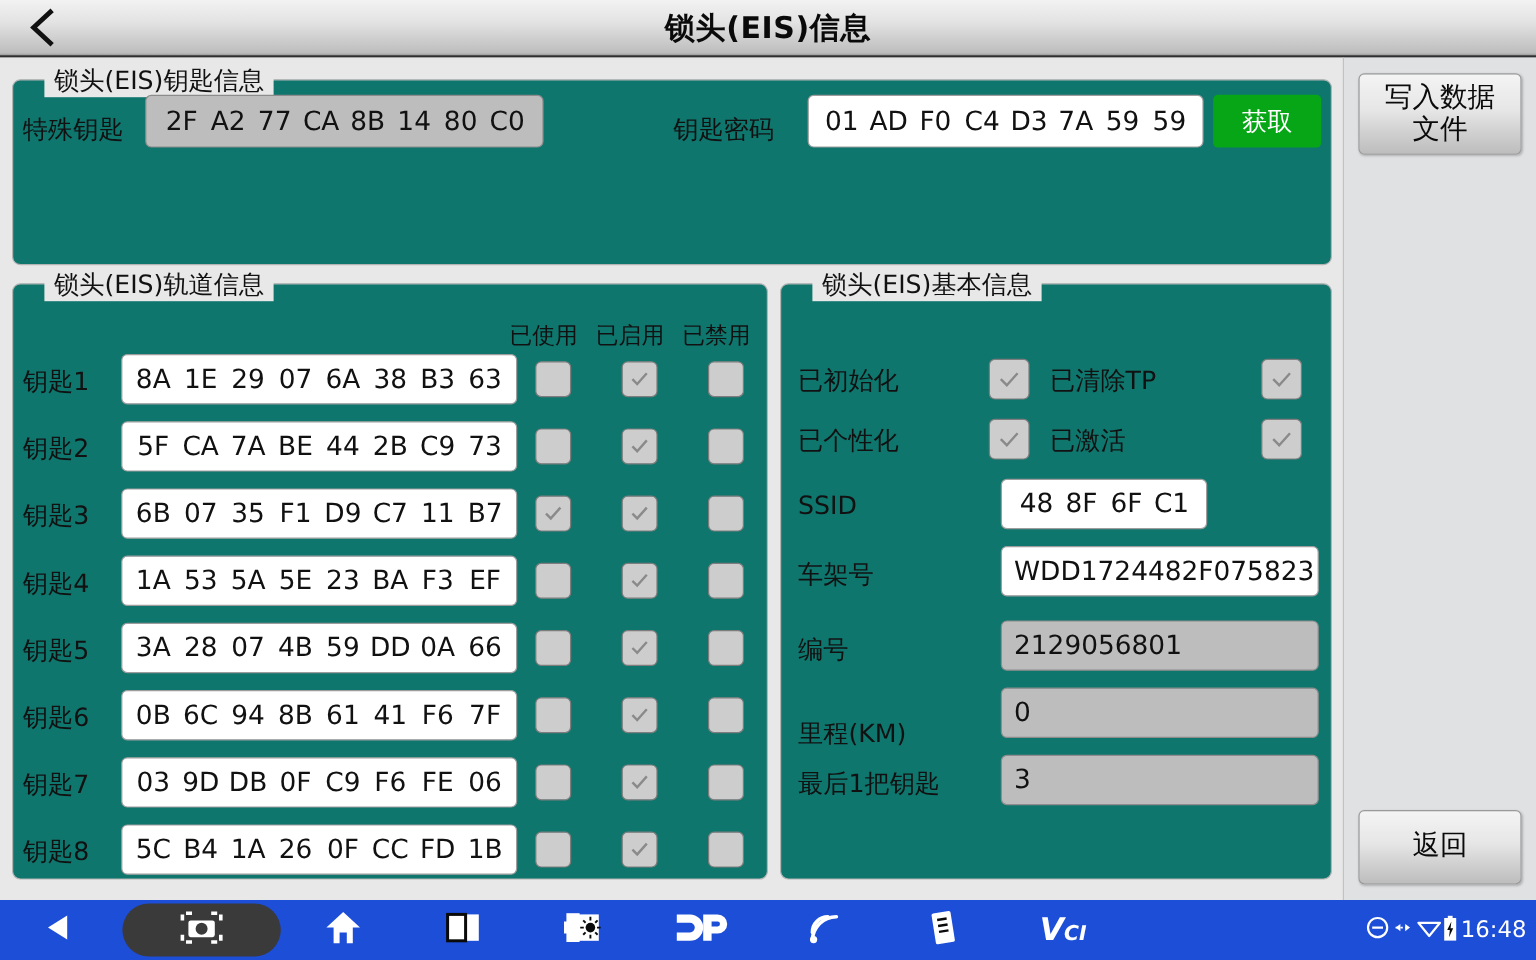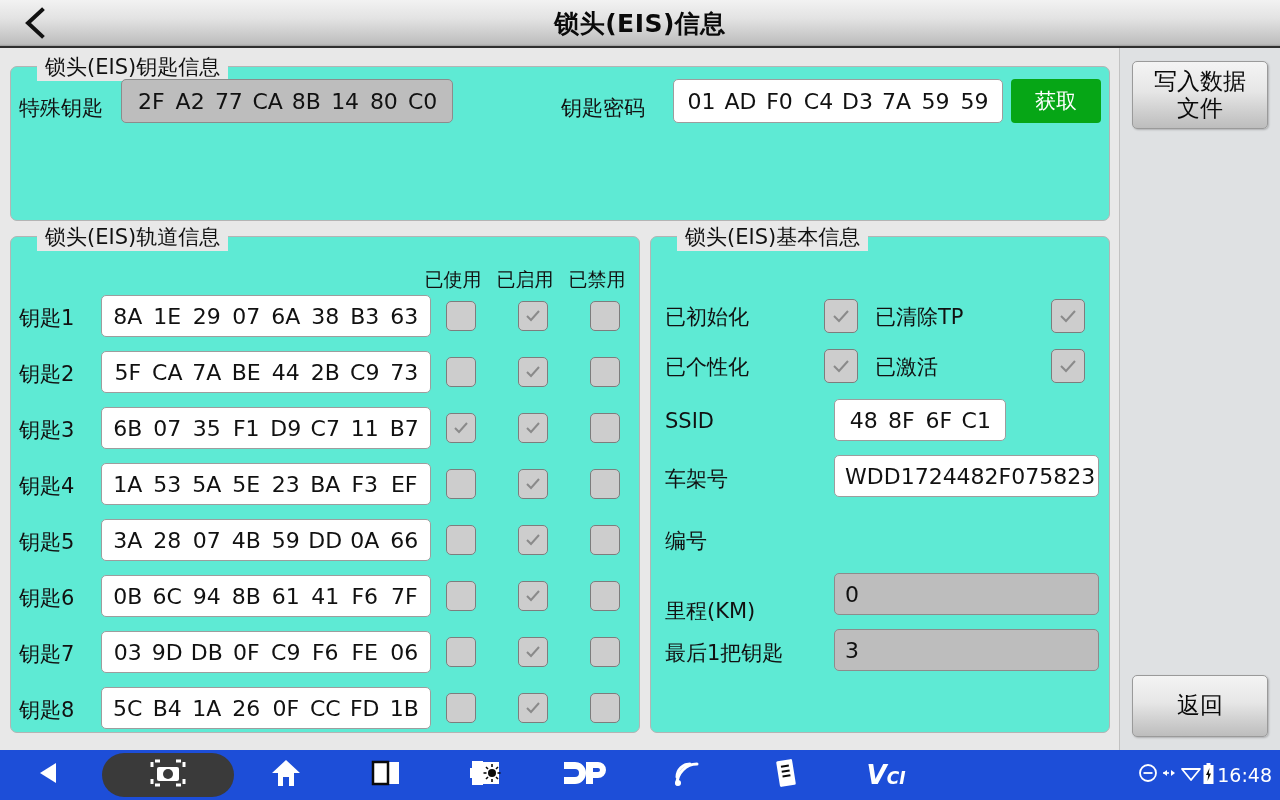--- a/index.html
+++ b/index.html
@@ -46,21 +46,21 @@
   .sidebar {
     position: absolute; left: 1120px; top: 48px; width: 160px; height: 702px;
     background: #dfe1e3;
   }
 
   
   .group {
     position: absolute;
     border: 1px solid #b4b4b4;
     border-radius: 7px;
-    background: #5eead4;
+    background: #0f766e;
   }
   .group-title {
     position: absolute; top: -14px; left: 26px;
     background: #e8e8e8;
     padding: 0 8px;
     font-size: 21px; color: #111; white-space: nowrap;
   }
 
   
   #grp-keyinfo { left: 10px; top: 18px; width: 1100px; height: 155px; }
@@ -543,20 +543,21 @@
           <span>8F</span>
           <span>6F</span>
           <span>C1</span>
         </div>
       </div>
 
       <div class="b-lbl" id="b-vin-lbl">车架号</div>
       <div class="field b-field" id="b-vin-field">WDD1724482F075823</div>
 
       <div class="b-lbl" id="b-num-lbl">编号</div>
+      <div class="field readonly b-field" id="b-num-field">2129056801</div>
 
       <div class="b-lbl" id="b-km-lbl">里程(KM)</div>
       <div class="field readonly b-field" id="b-km-field">0</div>
 
       <div class="b-lbl" id="b-last-lbl">最后1把钥匙</div>
       <div class="field readonly b-field" id="b-last-field">3</div>
     </div>
   </div>
 
   <div class="sidebar">

